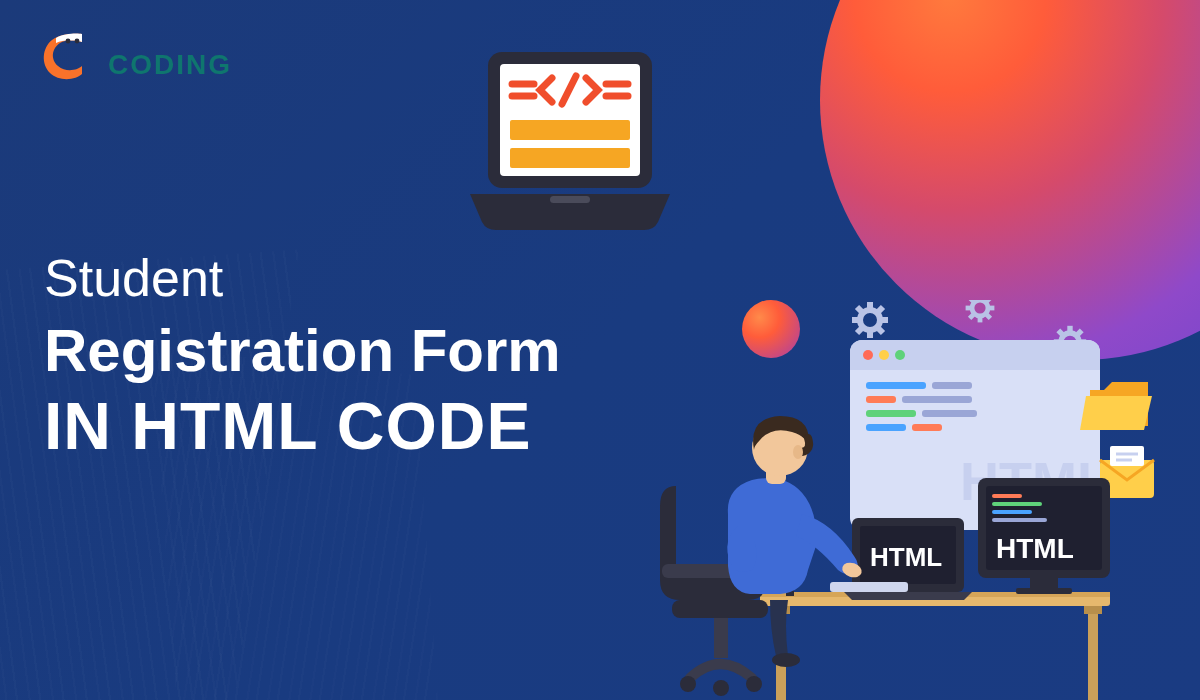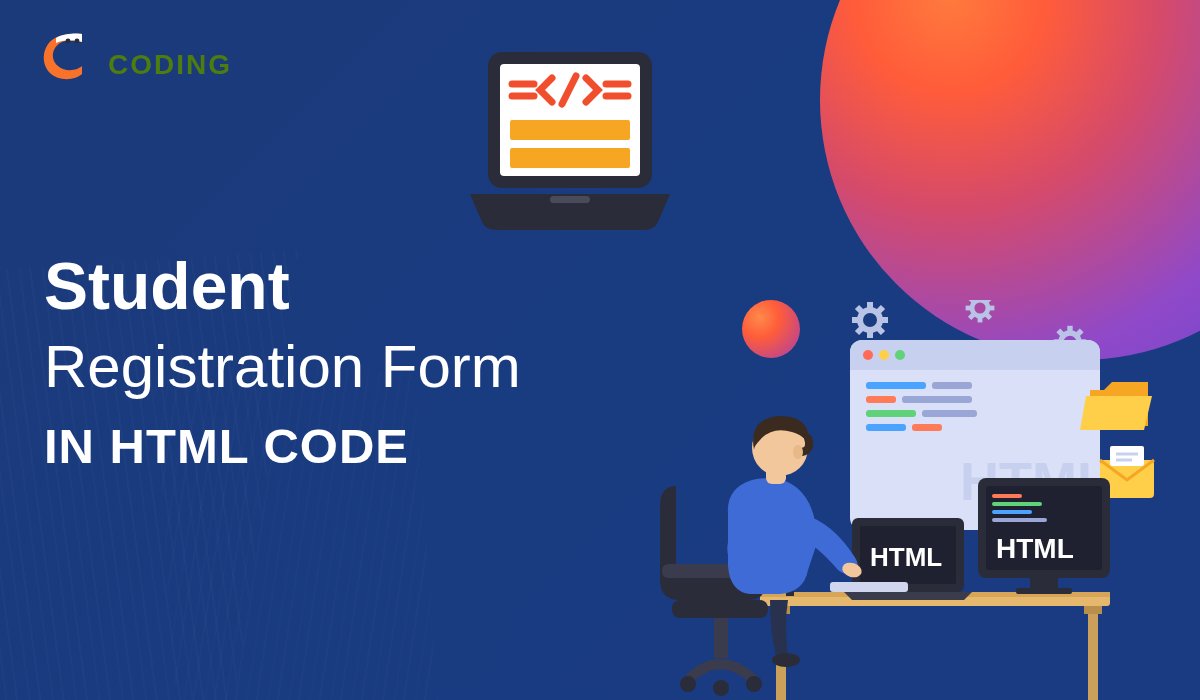--- a/index.html
+++ b/index.html
@@ -71,50 +71,50 @@
     display: flex;
     align-items: center;
     gap: 14px;
   }
   .logo-mark {
     width: 60px;
     height: 60px;
     position: relative;
   }
   .logo-text {
-    color: #4d7c0f;
+    color: #0f766e;
     font-weight: 800;
     font-size: 28px;
     line-height: 1.05;
     letter-spacing: 2px;
     margin-top: 18px;
   }
   
   .headline {
     position: absolute;
     left: 44px;
     top: 250px;
     color: #ffffff;
   }
   .headline .line1 {
-    font-size: 66px;
-    font-weight: 700;
+    font-size: 52px;
+    font-weight: 400;
     line-height: 1.1;
   }
   .headline .line2 {
     font-size: 60px;
-    font-weight: 400;
+    font-weight: 700;
     line-height: 1.25;
     margin-top: 6px;
   }
   .headline .line3 {
-    font-size: 49px;
+    font-size: 66px;
     font-weight: 900;
     letter-spacing: 1px;
-    margin-top: 14px;
+    margin-top: 0;
   }
   
   .laptop {
     position: absolute;
     top: 46px;
     left: 460px;
   }
   
   .scene {
     position: absolute;

